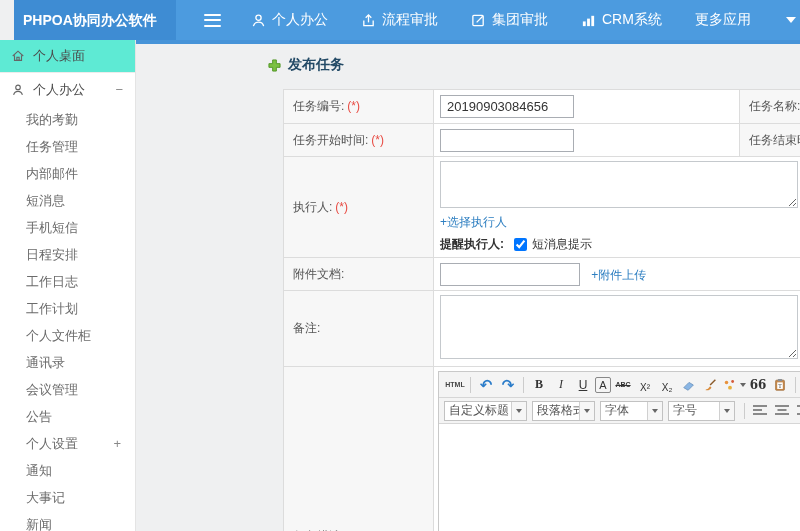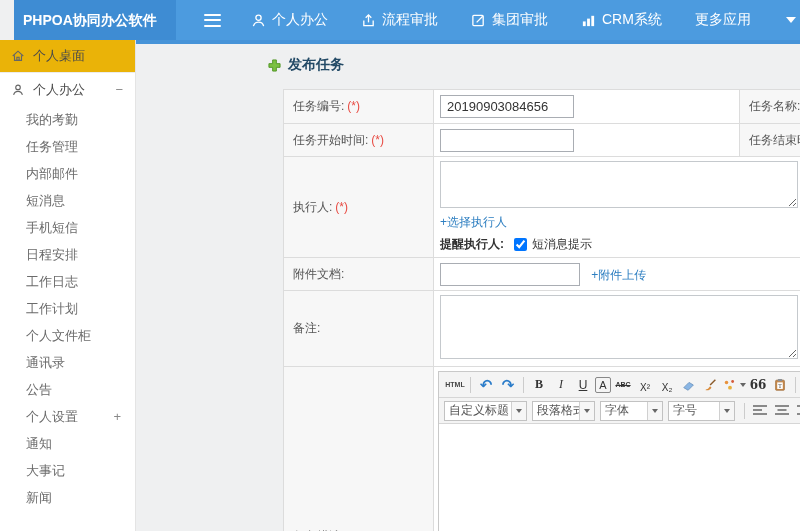--- a/index.html
+++ b/index.html
@@ -19,21 +19,21 @@
     margin-right:33px; cursor:pointer; white-space:nowrap; }
   .nav-item svg { margin-right:6px; }
   .caret-down { width:0; height:0; border-left:5px solid transparent;
     border-right:5px solid transparent; border-top:6px solid #fff; margin-left:2px; }
 
   
   .sidebar { position:absolute; left:0; top:40px; width:136px; bottom:0;
     background:#fff; border-right:1px solid #e4e4e4; overflow:hidden; }
   .side-parent { height:33px; display:flex; align-items:center; padding:0 12px 0 11px;
     font-size:13px; color:#4a4a4a; cursor:pointer; }
-  .side-parent.first { background:#eab308; border-bottom:1px solid #ececec; }
+  .side-parent.first { background:#5eead4; border-bottom:1px solid #ececec; }
   .side-parent svg { margin-right:8px; flex:0 0 auto; }
   .side-parent .toggle { margin-left:auto; color:#888; font-size:13px; }
   .side-child { height:27px; line-height:27px; padding-left:26px; font-size:13px;
     color:#6b6b6b; cursor:pointer; display:flex; align-items:flex-start; }
   .side-child .toggle { margin-left:auto; margin-right:14px; color:#888; }
 
   
   .content { position:absolute; left:136px; top:40px; right:0; bottom:0;
     background:#eff0f1; border-top:4px solid #4693d8; overflow:hidden; }
   .page-title { position:absolute; left:132px; top:12px; display:flex;
@@ -175,20 +175,23 @@
   <div class="side-child">
       <span>工作计划</span>
     </div>
   <div class="side-child">
       <span>个人文件柜</span>
     </div>
   <div class="side-child">
       <span>通讯录</span>
     </div>
   <div class="side-child">
+      <span>会议管理</span>
+    </div>
+  <div class="side-child">
       <span>公告</span>
     </div>
   <div class="side-child">
     <span>个人设置</span>
     <span class="toggle">+</span>
   </div>
   <div class="side-child">
       <span>通知</span>
     </div>
   <div class="side-child">

